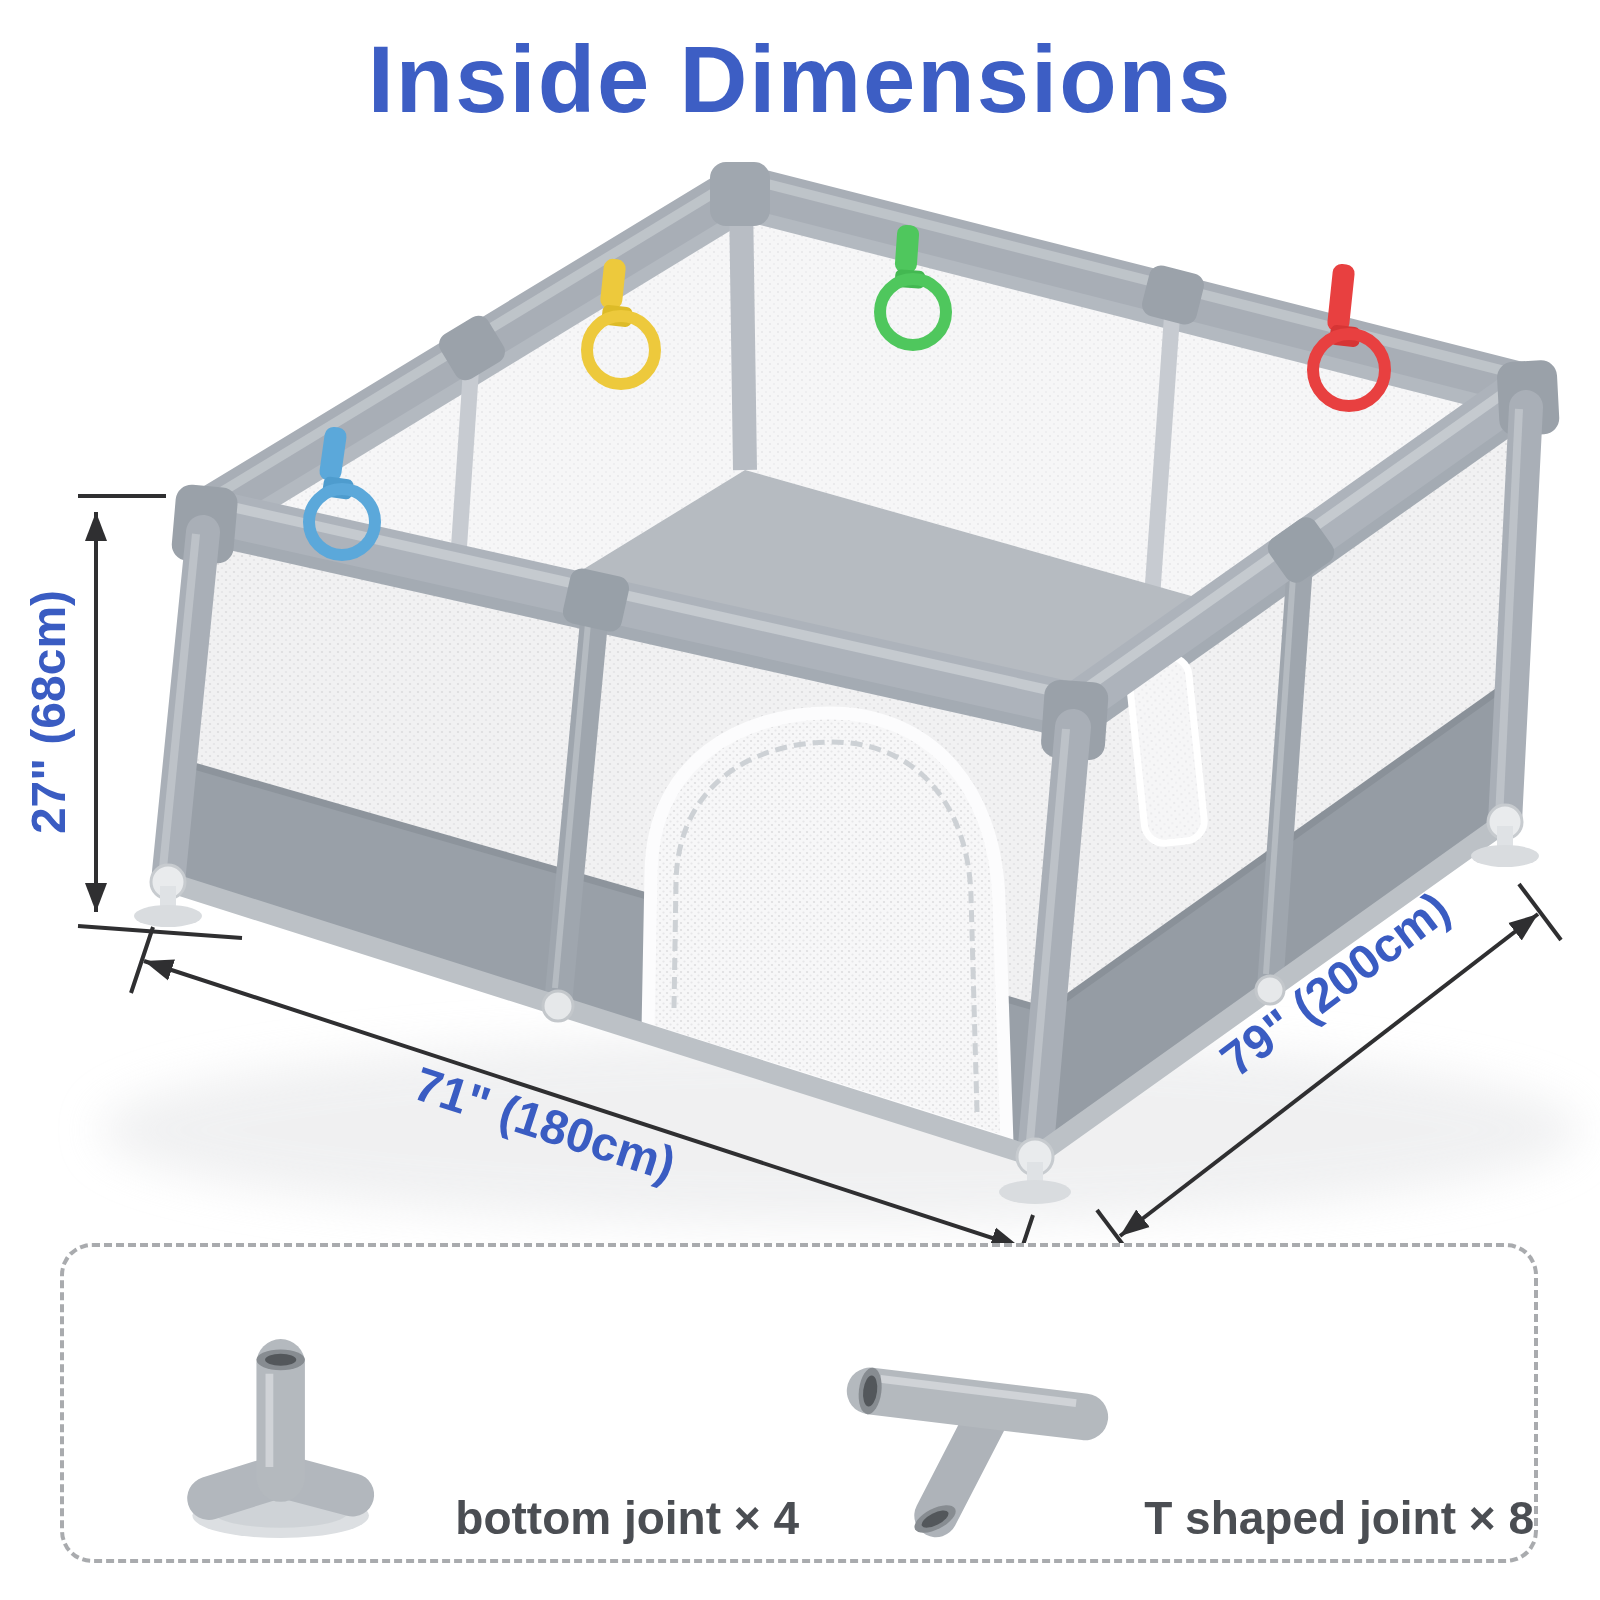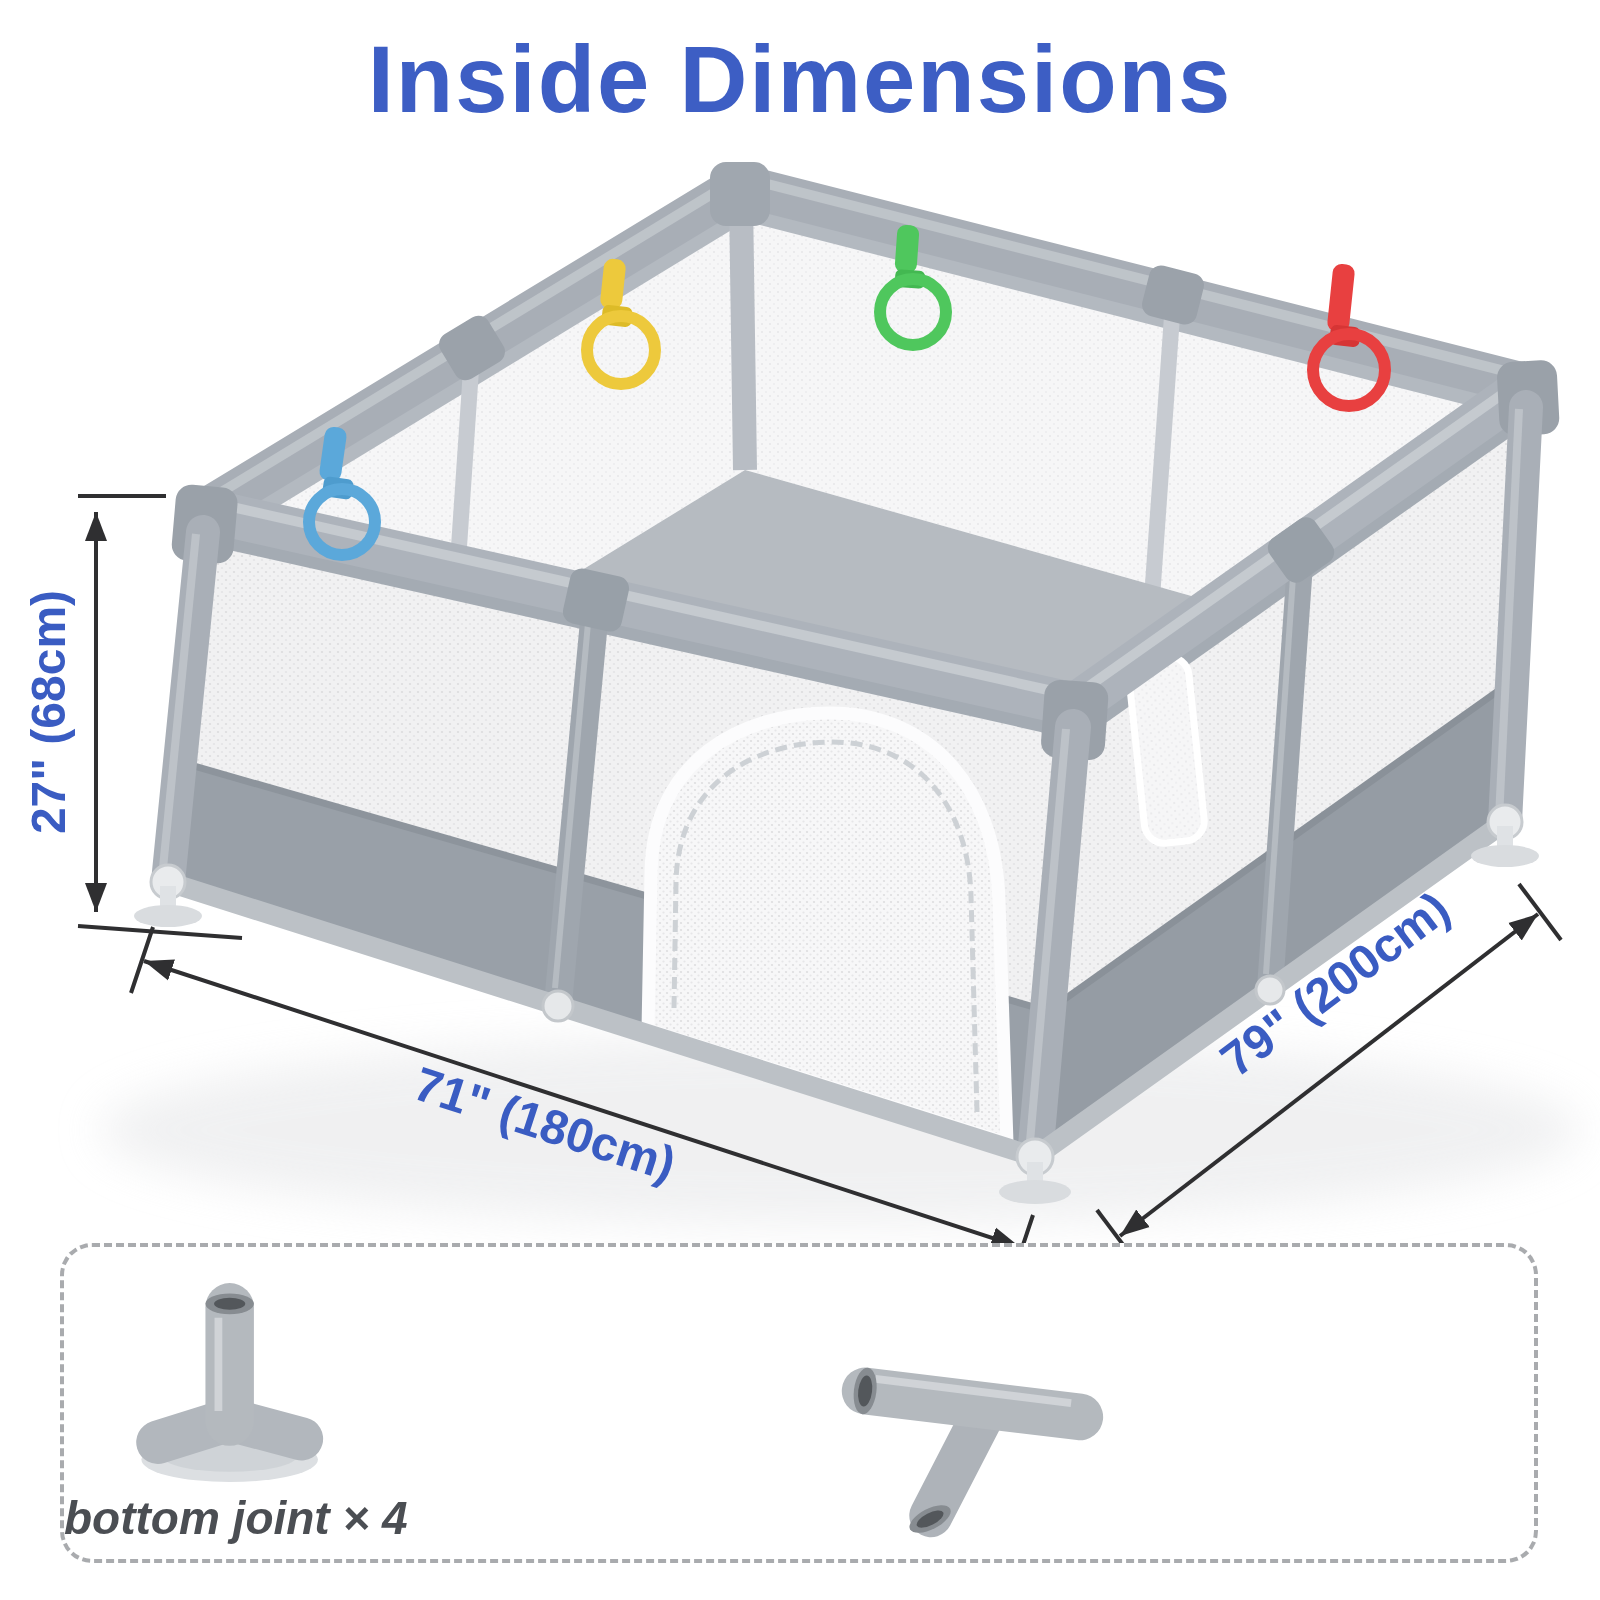--- a/index.html
+++ b/index.html
@@ -11,21 +11,21 @@
 
   .pen-svg { position:absolute; top:130px; left:0; width:1600px; height:1120px; }
 
   .dim { position:absolute; font-size:48px; font-weight:bold; color:#3a5cc2; white-space:nowrap; }
   .dim-height { left:48px;  top:712px;  transform:translate(-50%,-50%) rotate(-90deg); }
   .dim-width  { left:545px; top:1124px; transform:translate(-50%,-50%) rotate(18deg); }
   .dim-depth  { left:1335px;top:984px;  transform:translate(-50%,-50%) rotate(-37deg); }
 
   .joints { position:absolute; left:60px; top:1243px; width:1478px; height:320px;
             border:4px dashed #a9abae; border-radius:32px; display:flex; box-sizing:border-box; background:#ffffff; }
-  .joint-item { flex:1; display:flex; flex-direction:column; align-items:flex-start; justify-content:flex-end; padding-bottom:14px;font-style:italic; }
+  .joint-item { flex:1; display:flex; flex-direction:row; align-items:flex-end; justify-content:flex-end; padding-bottom:14px; }
   .joint-item svg { display:block; }
   .joint-label { font-size:46px; font-weight:bold; color:#4b4e53; margin-top:2px; white-space:nowrap; }
 </style>
 </head>
 <body>
 
 <div class="page">
 
   <div class="title">Inside Dimensions</div>
 
@@ -230,16 +230,17 @@
         <line x1="62" y1="68" x2="288" y2="96" stroke="#d7dade" stroke-width="9" opacity="0.8"></line>
         <g transform="translate(50,82) rotate(7)">
           <ellipse rx="13" ry="27" fill="#878c91"></ellipse>
           <ellipse rx="8" ry="18" fill="#53575b"></ellipse>
         </g>
         <g transform="translate(125,230) rotate(-27)">
           <ellipse rx="26" ry="12" fill="#878c91"></ellipse>
           <ellipse rx="17" ry="7" fill="#53575b"></ellipse>
         </g>
       </svg>
+      <div class="joint-label">T shaped joint × 8</div>
     </div>
 
   </div>
 </div>
 
 </body></html>

